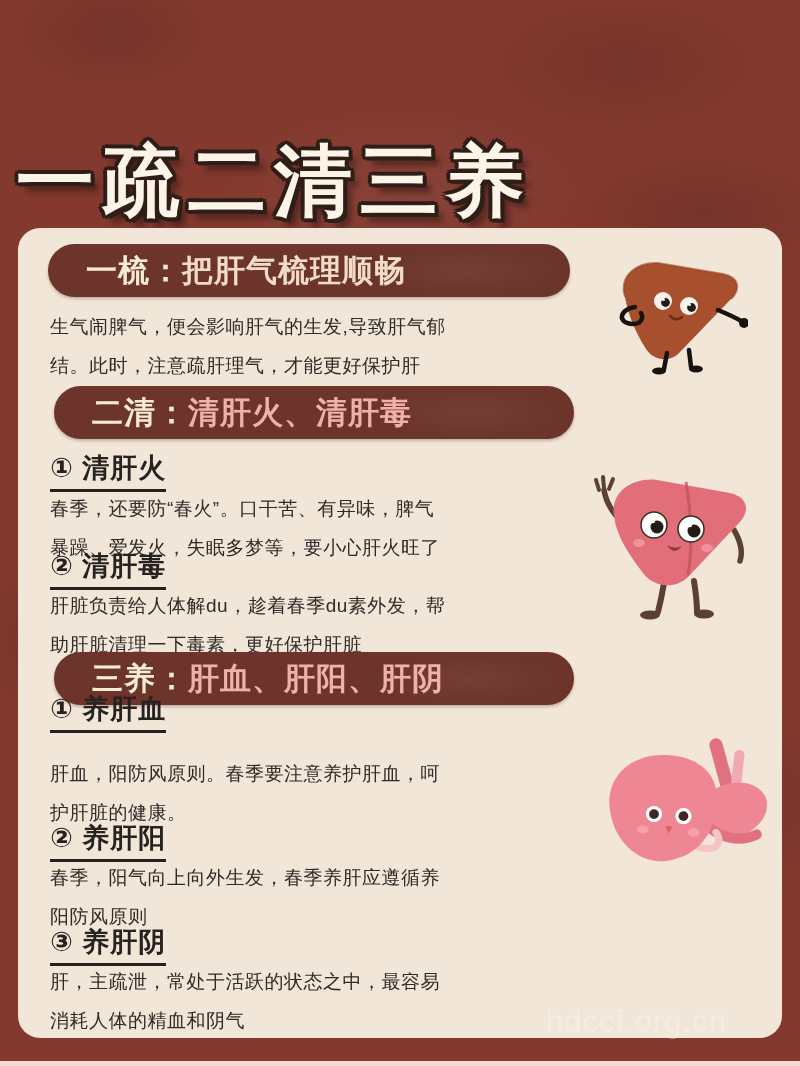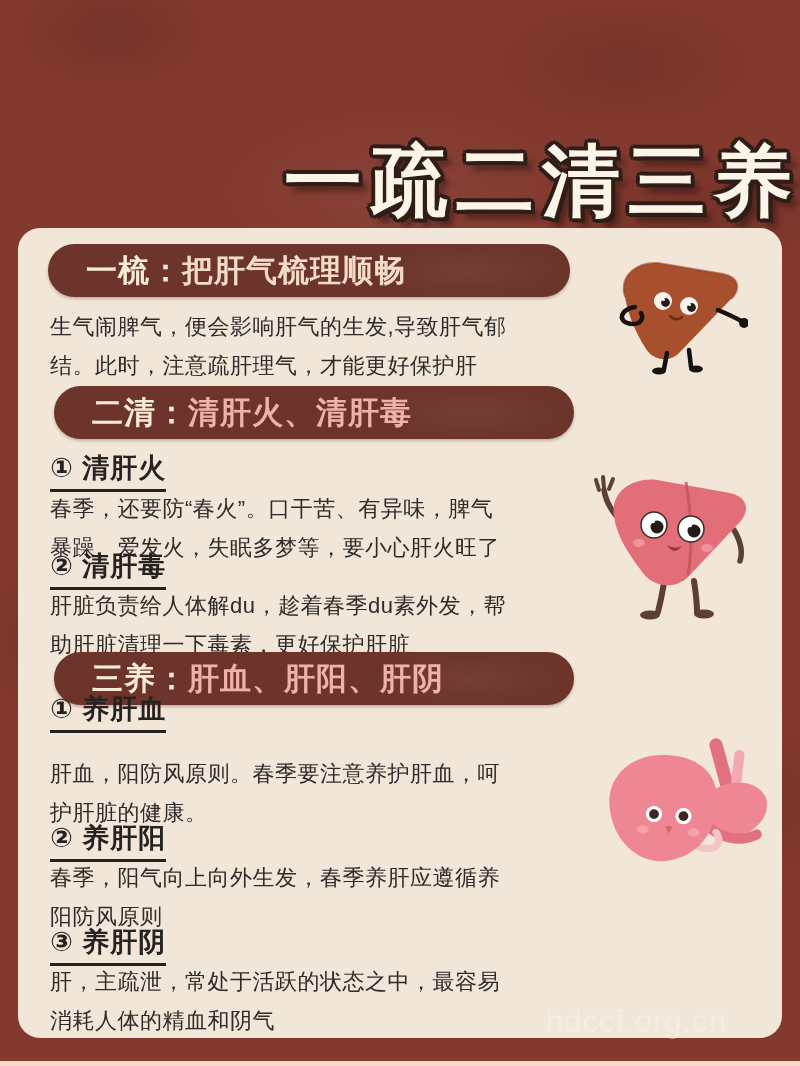--- a/index.html
+++ b/index.html
@@ -19,23 +19,23 @@
     position:absolute;left:34px;top:10px;width:732px;height:126px;box-sizing:border-box;
     background:#ecdfd0;border:5px solid #5c2b25;border-radius:16px;
     box-shadow:0 0 0 3px #e6d4c0, 0 3px 6px rgba(40,15,10,.35);
     display:flex;align-items:center;justify-content:center;
   }
   .title-text{
     font-family:"DejaVu Serif","Liberation Serif",serif;font-weight:900;
     font-size:94px;line-height:1;letter-spacing:16px;padding-left:16px;color:#5c2b25;
   }
   .subtitle{
-    position:absolute;left:0;top:138px;width:100%;box-sizing:border-box;text-align:right;
+    position:absolute;left:0;top:138px;width:100%;box-sizing:border-box;text-align:left;
     font-family:"DejaVu Serif","Liberation Serif",serif;font-weight:900;
-    font-size:78px;line-height:86px;letter-spacing:8px;padding-left:8px;color:#fbf4e7;
+    font-size:78px;line-height:86px;letter-spacing:8px;padding-left:16px;color:#fbf4e7;
     text-shadow:
       4px 4px 0 #2f1d18,-3px 3px 0 #2f1d18,3px -3px 0 #2f1d18,-3px -3px 0 #2f1d18,
       0 4px 0 #2f1d18,4px 0 0 #2f1d18,0 -4px 0 #2f1d18,-4px 0 0 #2f1d18,
       8px 9px 6px rgba(35,18,14,.55);
   }
   .panel{
     position:absolute;left:18px;top:228px;width:764px;height:810px;
     background:#f1e6d8;border-radius:22px;z-index:1;
   }
   .pill{
@@ -46,21 +46,21 @@
     font-size:31px;font-weight:800;letter-spacing:1px;z-index:2;
     box-shadow:0 2px 3px rgba(60,25,18,.25);
   }
   .pill-1{left:48px;top:244px;width:522px;}
   .pill-2{left:54px;top:386px;width:520px;}
   .pill-3{left:54px;top:652px;width:520px;}
   .pill-prefix{color:#f6ecd6;}
   .pill-rest{color:#efb1a9;}
   .pill-1 .pill-rest{color:#f2dcc7;}
   .para,.item-text{
-    position:absolute;width:548px;font-size:22px;line-height:39px;letter-spacing:.5px;
+    position:absolute;width:548px;font-size:19px;line-height:39px;letter-spacing:.5px;
     color:#2e2b28;font-weight:500;white-space:pre-line;z-index:2;
   }
   .item-title{
     position:absolute;font-size:27px;font-weight:800;color:#26221f;z-index:2;
     border-bottom:3px solid #26221f;padding-bottom:3px;letter-spacing:1px;
   }
   .s1-para{left:50px;top:307px;}
   .t-2-1{left:50px;top:450px;} .x-2-1{left:50px;top:489px;}
   .t-2-2{left:50px;top:548px;} .x-2-2{left:50px;top:586px;}
   .t-3-1{left:50px;top:691px;} .x-3-1{left:50px;top:754px;}

